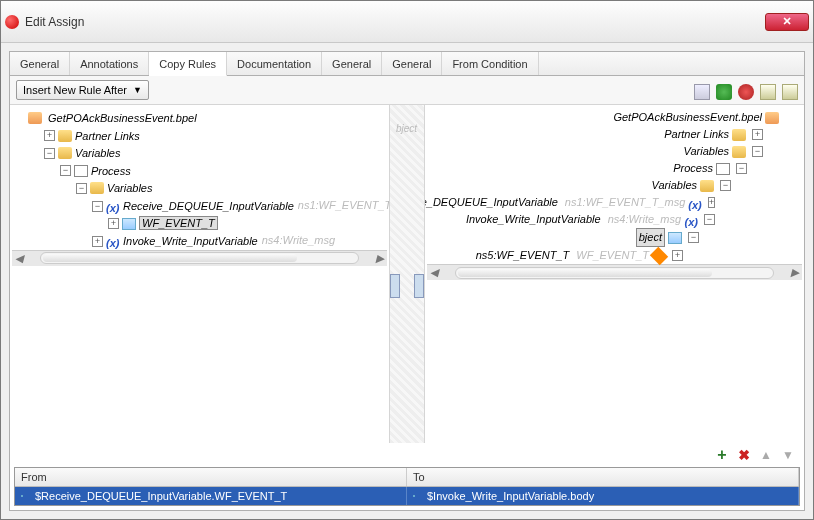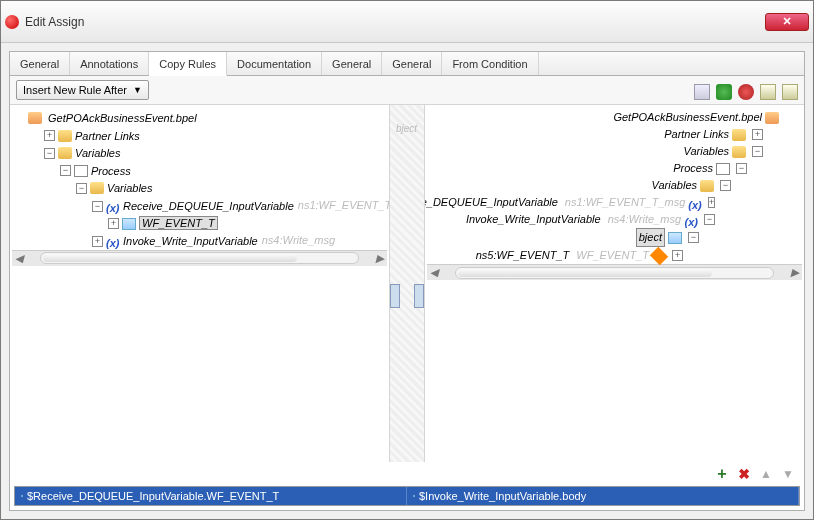--- a/index.html
+++ b/index.html
@@ -51,21 +51,21 @@
   .scroll-h .arr { width: 14px; text-align: center; color: #777; }
   .rules-toolbar { display: flex; justify-content: flex-end; align-items: center; gap: 6px; padding: 4px 8px; }
   .rules-toolbar .btn { width: 16px; height: 16px; display: flex; align-items: center; justify-content: center; cursor: pointer; font-weight: bold; }
   .btn-plus { color: #2a7a2a; font-size: 16px; }
   .btn-x { color: #c22; font-size: 14px; }
   .btn-up, .btn-down { color: #aaa; font-size: 12px; }
   .rules-table { border: 1px solid #999; margin: 0 4px 4px 4px; }
   .rules-table .hdr { display: flex; background: linear-gradient(#fafafa,#e8e8e8); border-bottom: 1px solid #bbb; }
   .rules-table .hdr .col { flex: 1; padding: 3px 6px; border-right: 1px solid #ccc; font-size: 11px; color: #333; }
   .rules-table .row { display: flex; background: #2b5fb5; color: #fff; }
-  .rules-table .row .col { flex: 1; padding: 3px 6px; border-right: 1px solid #5a85c8; display: flex; align-items: center; gap: 4px; }
+  .rules-table .row .col { flex: 1; padding: 3px 6px; border-right: 1px solid #5a85c8; display: flex; align-items: center; gap: 12px; }
   .bottombar { display: flex; align-items: center; padding: 8px; gap: 6px; }
   .bottombar .spacer { flex: 1; }
   .winbtn { min-width: 72px; height: 22px; background: linear-gradient(#fdfdfd,#e3e3e3); border: 1px solid #9a9a9a; border-radius: 3px; cursor: pointer; font-family: inherit; font-size: 11px; }
   .winbtn.default { border: 1px solid #3a78d6; box-shadow: 0 0 0 1px #9cc4f5 inset; }
   .help { text-decoration: underline; cursor: pointer; padding: 4px 8px; }
 </style>
 </head>
 <body>
 
 <div class="window">
@@ -253,20 +253,24 @@
       </div>
 
       <div class="rules-toolbar">
         <span class="btn btn-plus">+</span>
         <span class="btn btn-x">✖</span>
         <span class="btn btn-up">▲</span>
         <span class="btn btn-down">▼</span>
       </div>
 
       <div class="rules-table">
+        <div class="hdr">
+          <div class="col">From</div>
+          <div class="col">To</div>
+        </div>
         <div class="row">
           <div class="col">
               <span class="ico ico-msg"></span>
               <span>$Receive_DEQUEUE_InputVariable.WF_EVENT_T</span>
             </div>
           <div class="col">
               <span class="ico ico-msg"></span>
               <span>$Invoke_Write_InputVariable.body</span>
             </div>
         </div>

